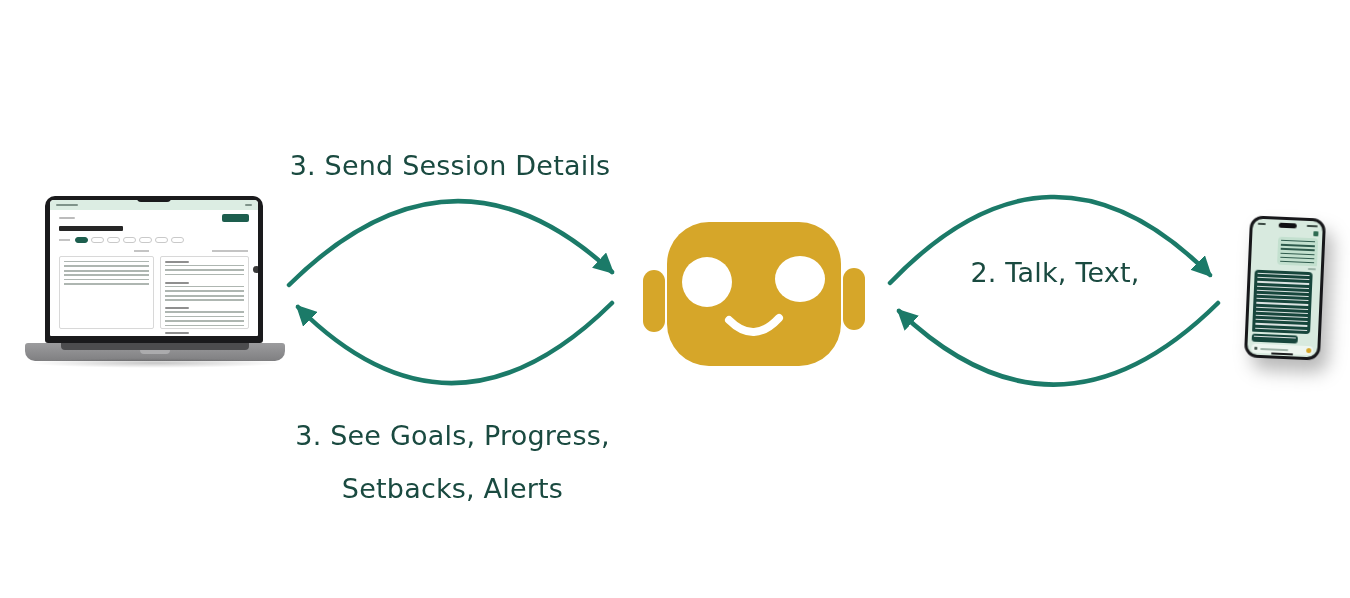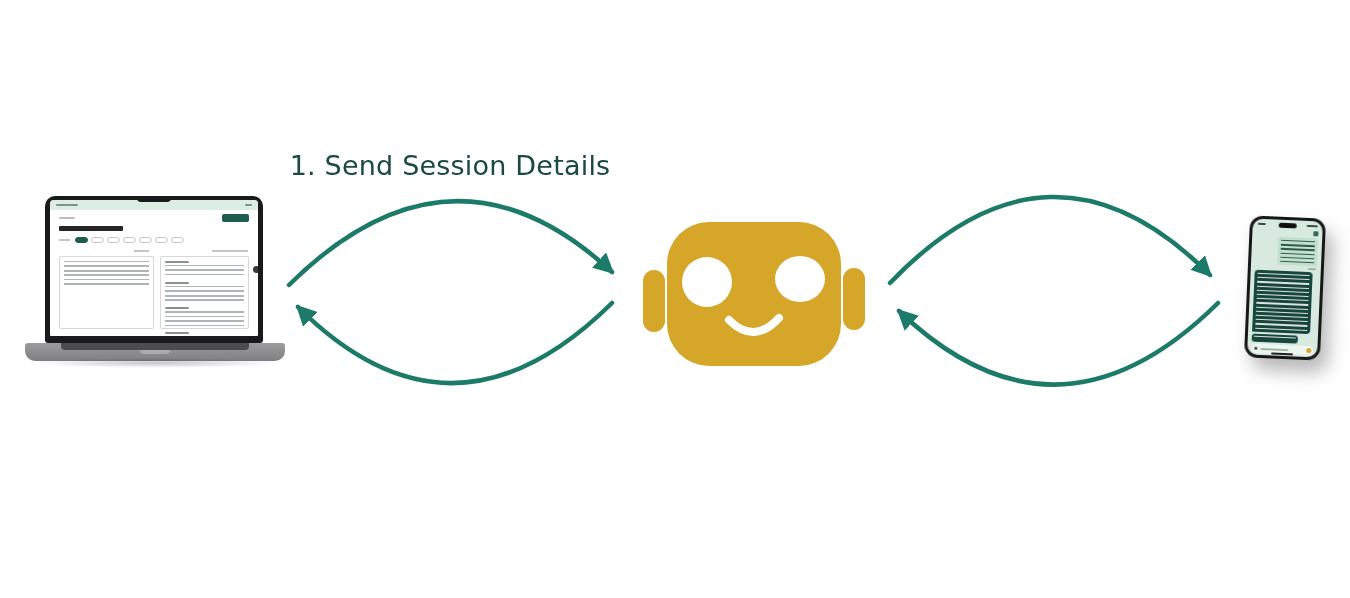--- a/index.html
+++ b/index.html
@@ -135,23 +135,28 @@
       <rect x="643" y="270" width="22" height="62" rx="11" fill="#D6A629"></rect>
       <rect x="843" y="268" width="22" height="62" rx="11" fill="#D6A629"></rect>
       <rect x="667" y="222" width="174" height="144" rx="42" fill="#D6A629"></rect>
       <ellipse cx="707" cy="282" rx="25" ry="25" fill="#ffffff"></ellipse>
       <ellipse cx="800" cy="279" rx="25" ry="23" fill="#ffffff"></ellipse>
       <path d="M729 320 Q754 345 779 318" stroke="#ffffff" stroke-width="8" fill="none" stroke-linecap="round"></path>
     </g>
   </svg>
 
   <div class="step-label label-step1">
-    <span>1. Send Session Details</span>
+    <span>3. Send Session Details</span>
   </div>
   <div class="step-label label-step2">
+    <div>2. Talk, Text,</div>
+  </div>
+  <div class="step-label label-step3">
+    <div>3. See Goals, Progress,</div>
+    <div>Setbacks, Alerts</div>
   </div>
 
   <div class="laptop">
     <div class="laptop-screen">
       <div class="notch"></div>
       <div class="laptop-display">
         <div class="browser-bar">
           <div class="chrome-bit-l"></div>
           <div class="chrome-bit-r"></div>
         </div>

